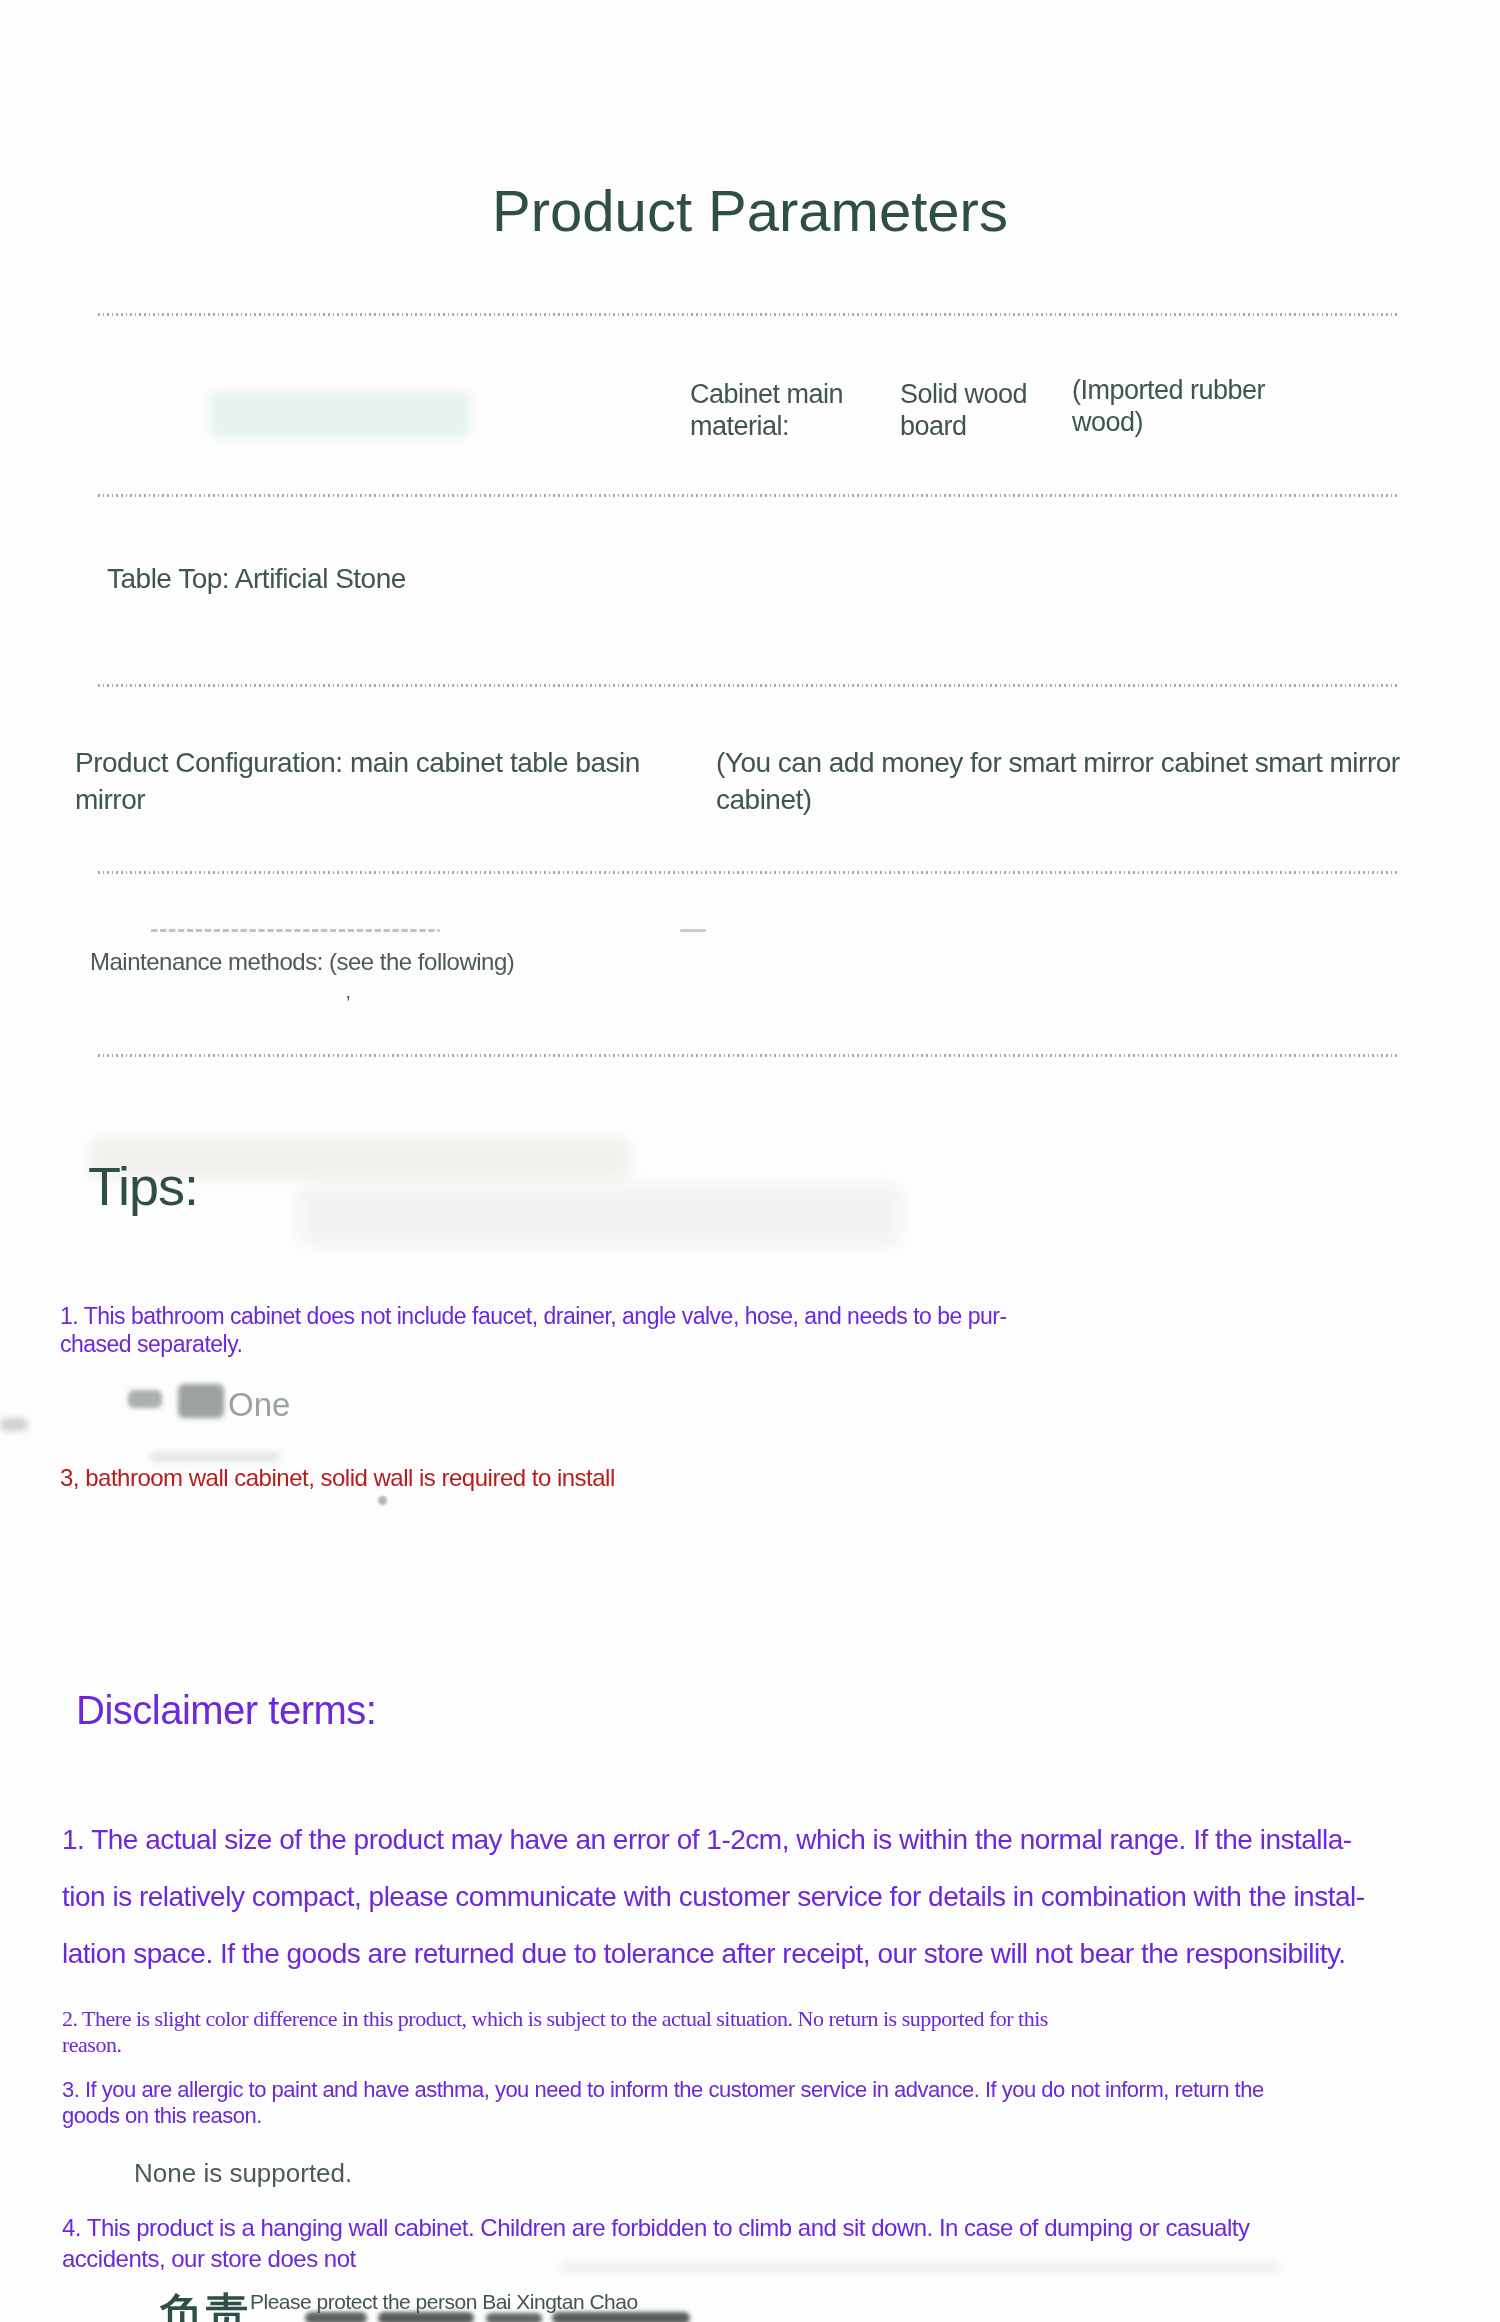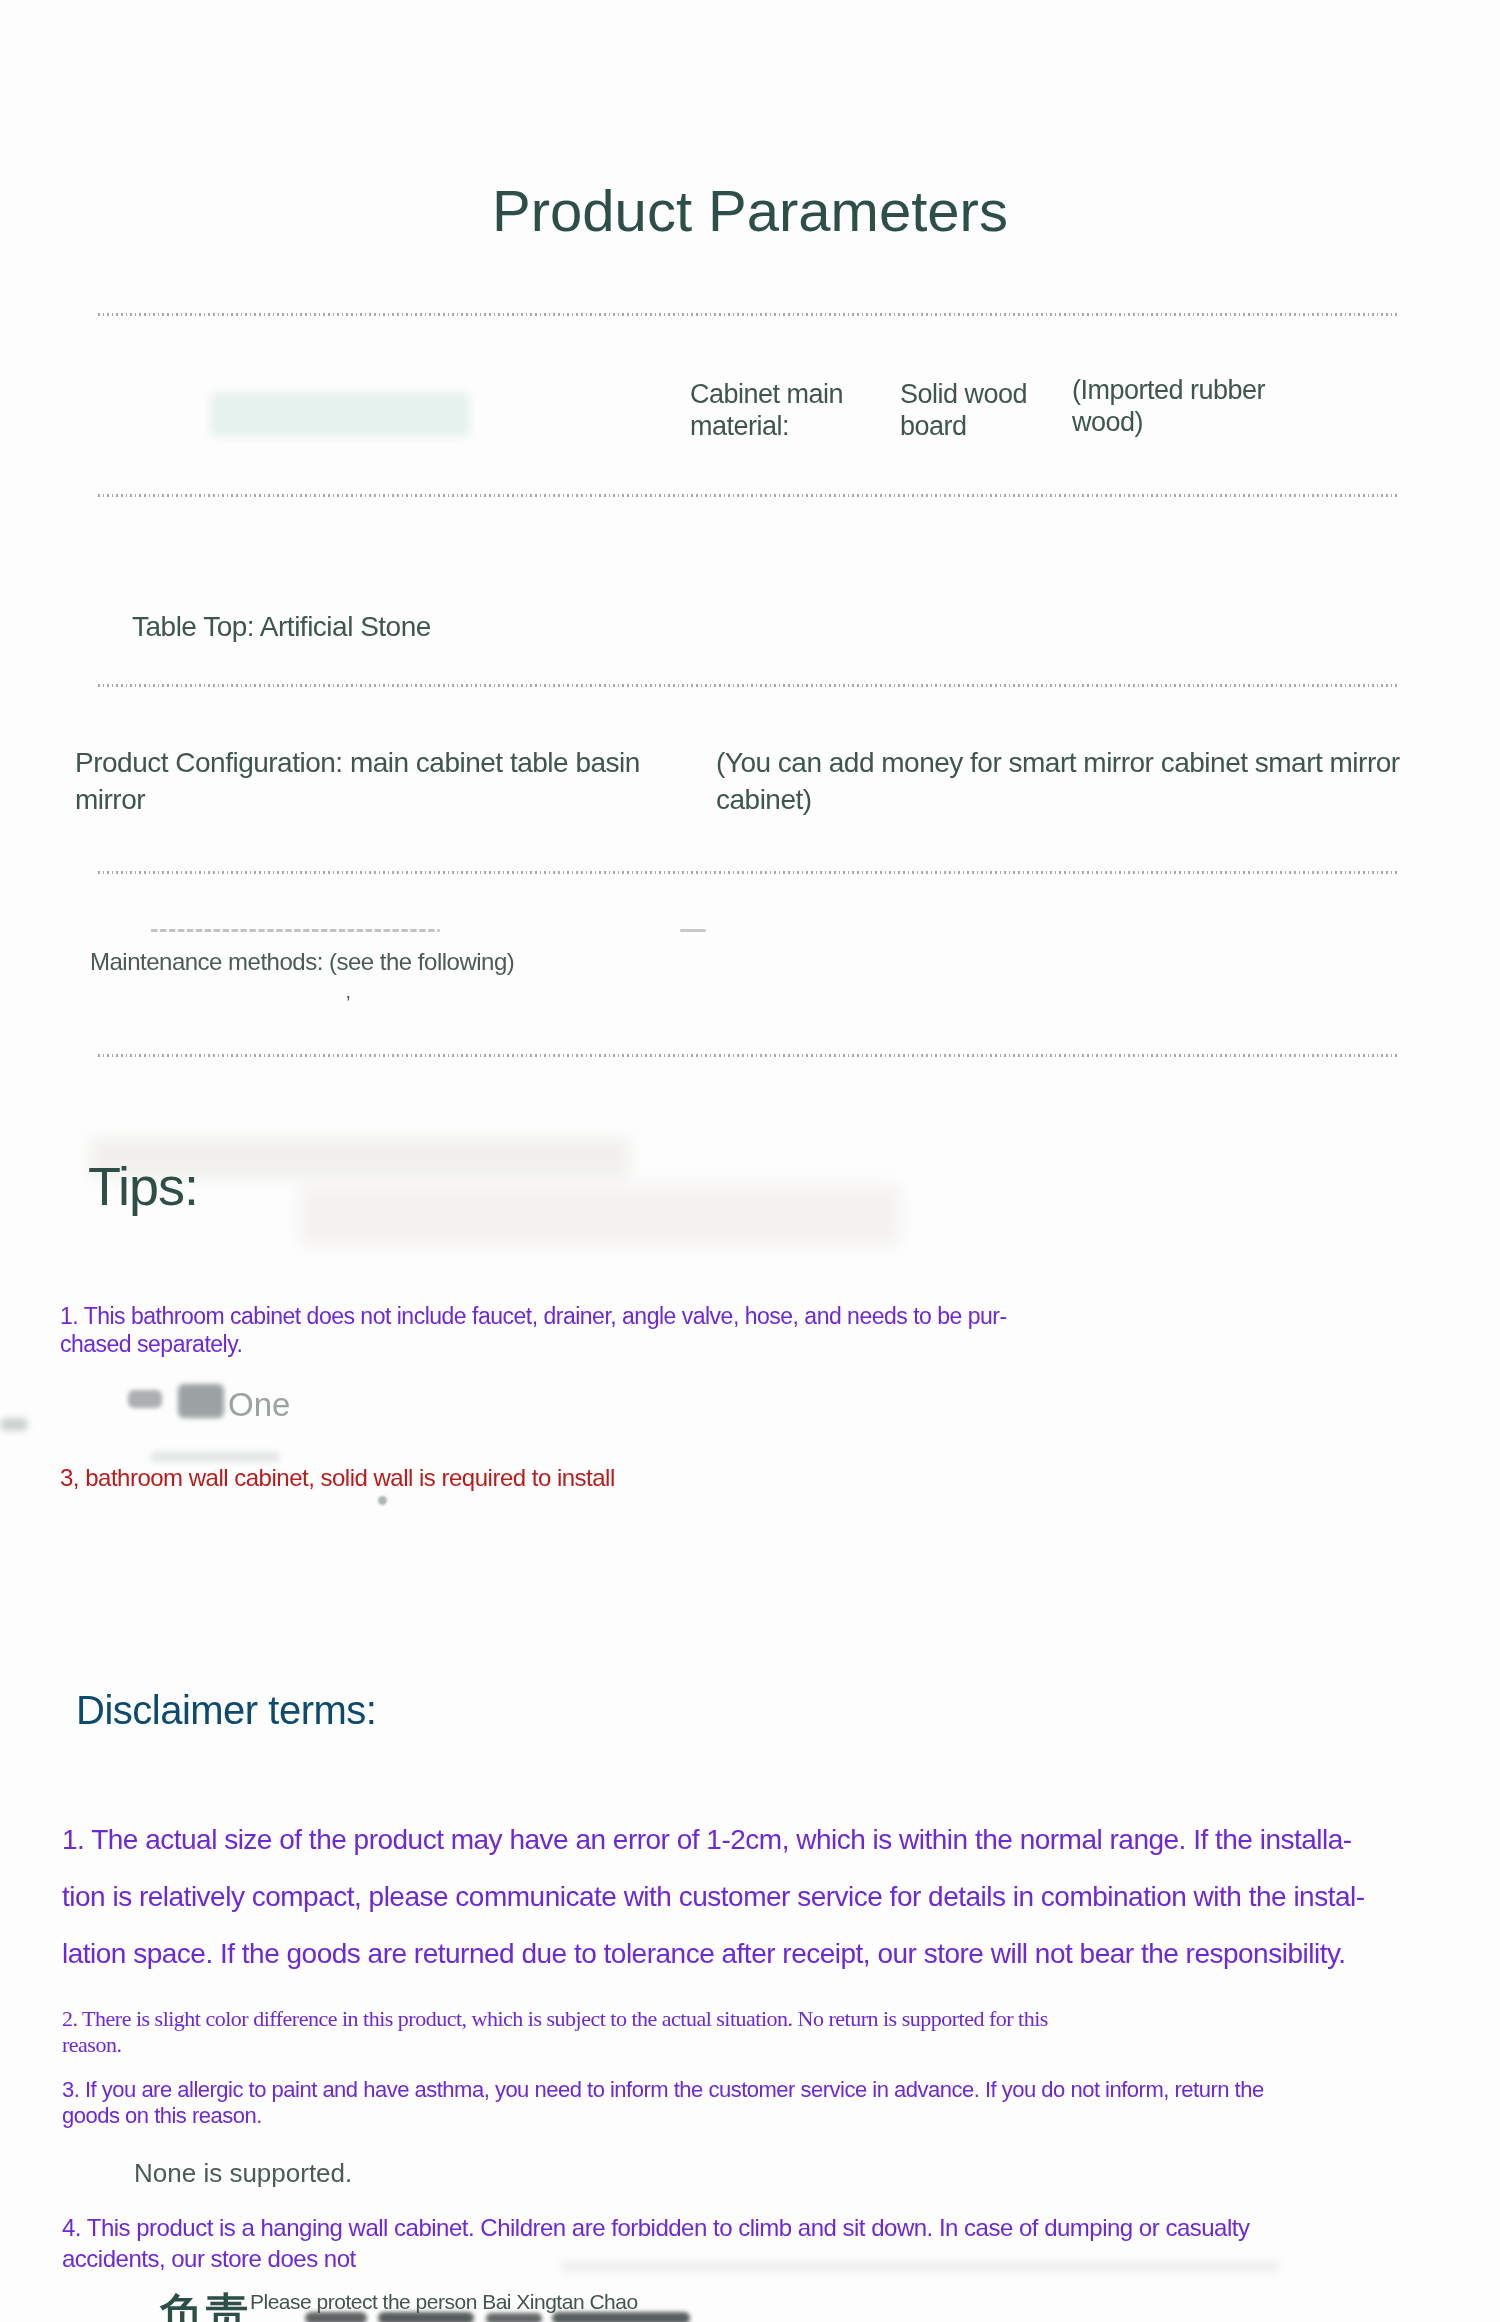--- a/index.html
+++ b/index.html
@@ -20,30 +20,30 @@
   .divider{
     left:98px;width:1300px;height:3px;
     background:repeating-linear-gradient(90deg,#9c9c9c 0 1.6px,transparent 1.6px 4.6px);
     opacity:.85;
   }
   .param{color:#3f5550;letter-spacing:-0.5px;}
   .p-row1{top:378px;font-size:27px;line-height:32px;}
   .col-label{left:690px;width:205px;}
   .col-value{left:900px;width:168px;}
   .col-note{left:1072px;top:374px;width:262px;}
-  .tabletop{left:132px;top:563px;font-size:28px;margin-top:48px;}
+  .tabletop{left:107px;top:563px;font-size:28px;}
   .config-left{left:75px;top:744px;width:625px;font-size:28px;line-height:37px;}
   .config-right{left:716px;top:744px;width:690px;font-size:28px;line-height:37px;}
   .maintenance{left:90px;top:948px;font-size:24px;color:#4c5b56;}
   .tips-heading{left:88px;top:1155px;font-size:54px;color:#2e4f48;letter-spacing:-1px;}
   .body-txt{color:#6d28d9;white-space:pre-line;letter-spacing:-0.5px;}
   .tip1{left:60px;top:1302px;width:1120px;font-size:23px;line-height:28px;}
   .ghost-one{left:228px;top:1386px;font-size:33px;color:#9ba3a2;}
   .tip3{left:60px;top:1464px;font-size:24px;color:#b91c1c;}
-  .disc-heading{left:76px;top:1688px;font-size:40px;color:#0c4a6e;letter-spacing:-0.5px;}
+  .disc-heading{left:76px;top:1688px;font-size:40px;color:#6d28d9;letter-spacing:-0.5px;}
   .disc1{left:62px;top:1811px;width:1380px;font-size:28px;line-height:57px;letter-spacing:-0.5px;}
   .disc2{left:62px;top:2006px;width:1380px;font-size:22px;line-height:26px;font-family:Liberation Serif, serif;}
   .disc3{left:62px;top:2077px;width:1380px;font-size:22px;line-height:26px;}
   .disc3sub{left:134px;top:2158px;font-size:26px;color:#4c5b56;}
   .disc4{left:62px;top:2212px;width:1380px;font-size:24px;line-height:31px;}
   .footer-badge{left:160px;top:2286px;font-size:42px;font-weight:700;color:#2c4f47;letter-spacing:4px;}
   .footer-note{left:250px;top:2290px;font-size:21px;color:#44544f;letter-spacing:-0.5px;}
   
   .smudge{filter:blur(4px);border-radius:6px;}
   .sm-row1{left:210px;top:392px;width:260px;height:45px;background:rgba(150,205,185,0.22);}

